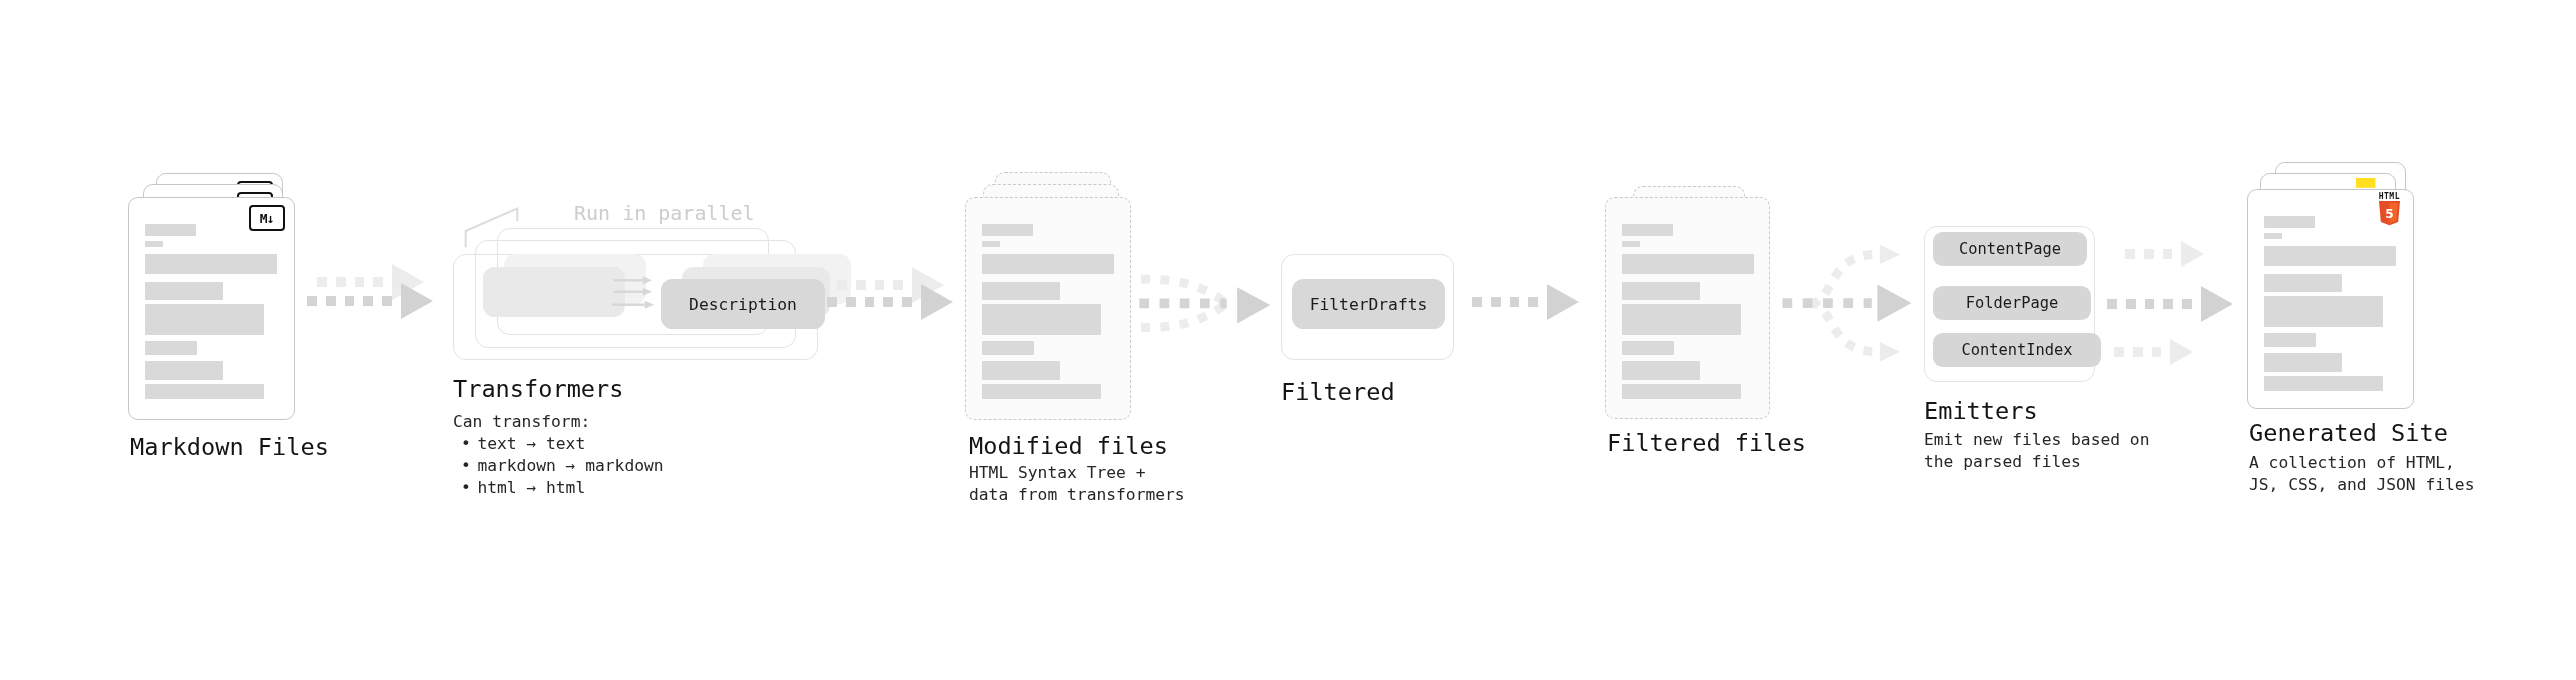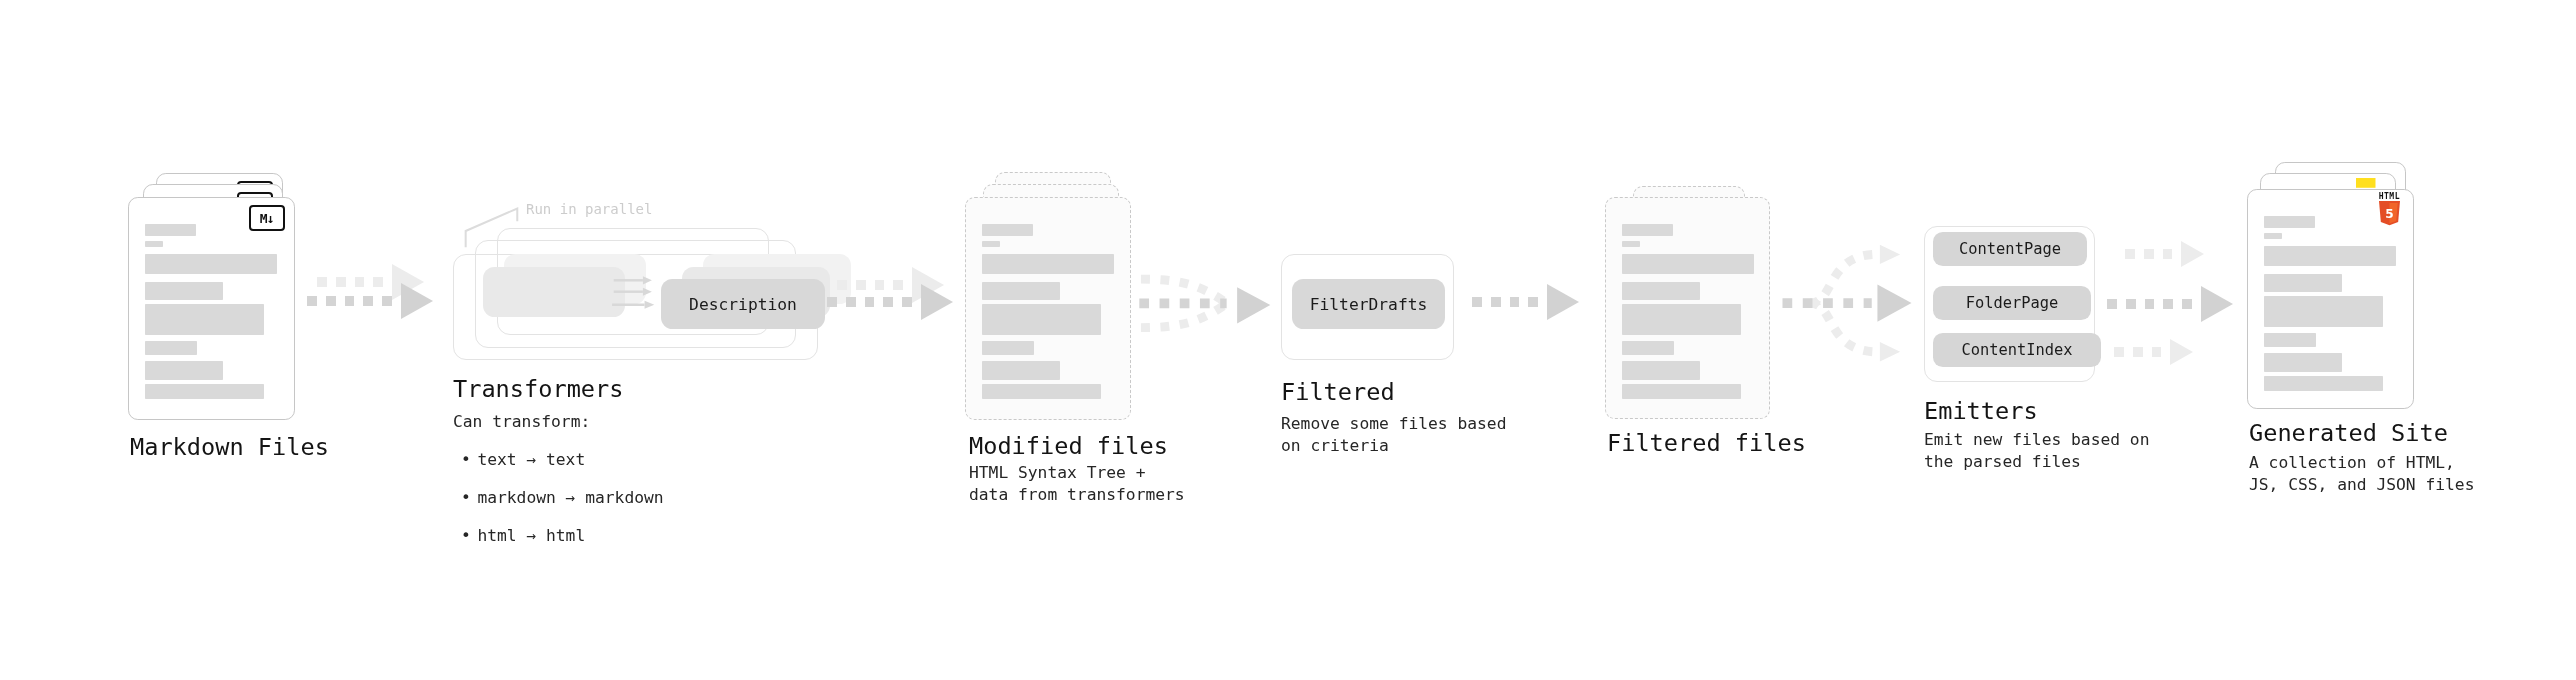--- a/index.html
+++ b/index.html
@@ -27,35 +27,35 @@
   
   .css-badge{position:absolute;top:3.3px;right:13px;width:23px;text-align:center;}
   .css-txt{display:block;font-size:7.3px;font-weight:bold;color:#111;line-height:7.3px;margin-top:8px;}
   .js-badge{position:absolute;top:4.1px;right:19.5px;}
   .html-badge{position:absolute;top:2.4px;right:9.8px;width:24.4px;text-align:left;}
   .html-txt{display:block;font-size:8.1px;font-weight:bold;color:#111;line-height:9px;letter-spacing:0.4px;}
 
   
   .label{position:absolute;font-size:23.6px;font-weight:500;color:#141414;white-space:nowrap;}
   .desc{position:absolute;font-size:16.3px;color:#262626;line-height:22px;white-space:nowrap;}
-  .bullet{position:relative;padding-left:24.4px;margin-top:16px;}
+  .bullet{position:relative;padding-left:24.4px;}
   .bullet::before{content:"•";position:absolute;left:8.1px;}
 
   
   .frame{position:absolute;border:1.6px solid #e3e3e3;border-radius:13px;box-sizing:border-box;background:transparent;}
   .frame.filled{background:#ffffff;}
 
   .pill{position:absolute;height:50px;border-radius:11.4px;display:flex;align-items:center;
         justify-content:center;font-size:16.3px;color:#1b1b1b;}
   .pill.front{background:#d8d8d8;}
   .pill.ghost1{background:#e9e9e9;}
   .pill.ghost2{background:#f2f2f2;}
   .pill.small{height:34px;border-radius:9.8px;font-size:15.4px;background:#d6d6d6;}
 
-  .annotation{position:absolute;font-size:14px;color:#cccccc;white-space:nowrap;}
+  .annotation{position:absolute;font-size:20px;color:#cccccc;white-space:nowrap;margin-left:48px;}
 
   
   .dash-arrow{position:absolute;display:flex;align-items:center;gap:9px;}
   .dash{width:9.8px;height:9.8px;flex:none;}
   .dash-arrow.dark .dash{background:#d4d4d4;}
   .dash-arrow.light .dash{background:#ececec;}
   .head{width:0;height:0;border-top:18.7px solid transparent;border-bottom:18.7px solid transparent;flex:none;}
   .dash-arrow.dark .head{border-left:32.5px solid #d2d2d2;}
   .dash-arrow.light .head{border-left:32.5px solid #ececec;}
   .dash-arrow.sm .head{border-top-width:13px;border-bottom-width:13px;border-left-width:23px;}
@@ -170,24 +170,20 @@
   <svg class="abs" style="left:1131px;top:267px" width="146" height="76" viewBox="0 0 180 94">
     <path d="M12,15 C55,15 82,20 114,42" stroke="#ececec" stroke-width="11" stroke-dasharray="11 13" fill="none"></path>
     <path d="M12,75 C55,75 82,70 114,48" stroke="#ececec" stroke-width="11" stroke-dasharray="11 13" fill="none"></path>
     <path d="M10,45 H118" stroke="#d4d4d4" stroke-width="12" stroke-dasharray="12 13" fill="none"></path>
     <polygon points="131,25 131,70 172,47" fill="#d2d2d2"></polygon>
   </svg>
 
   <div class="frame filled" style="left:1281px;top:254px;width:173px;height:106px"></div>
   <div class="pill front" style="left:1292px;top:279px;width:153px">FilterDrafts</div>
   <div class="label" style="left:1281px;top:378px">Filtered</div>
-  <div class="desc" style="left:1281px;top:413px">
-    <span style="display:block">Remove some files based</span>
-    <span style="display:block">on criteria</span>
-  </div>
 
   <div class="dash-arrow dark" style="left:1472px;top:284px">
     <span class="dash"></span>
       <span class="dash"></span>
       <span class="dash"></span>
       <span class="dash"></span>
     <span class="head"></span>
   </div>
 
   <div class="doc dashed" style="left:1633px;top:186px;width:112px;height:45px"></div>

